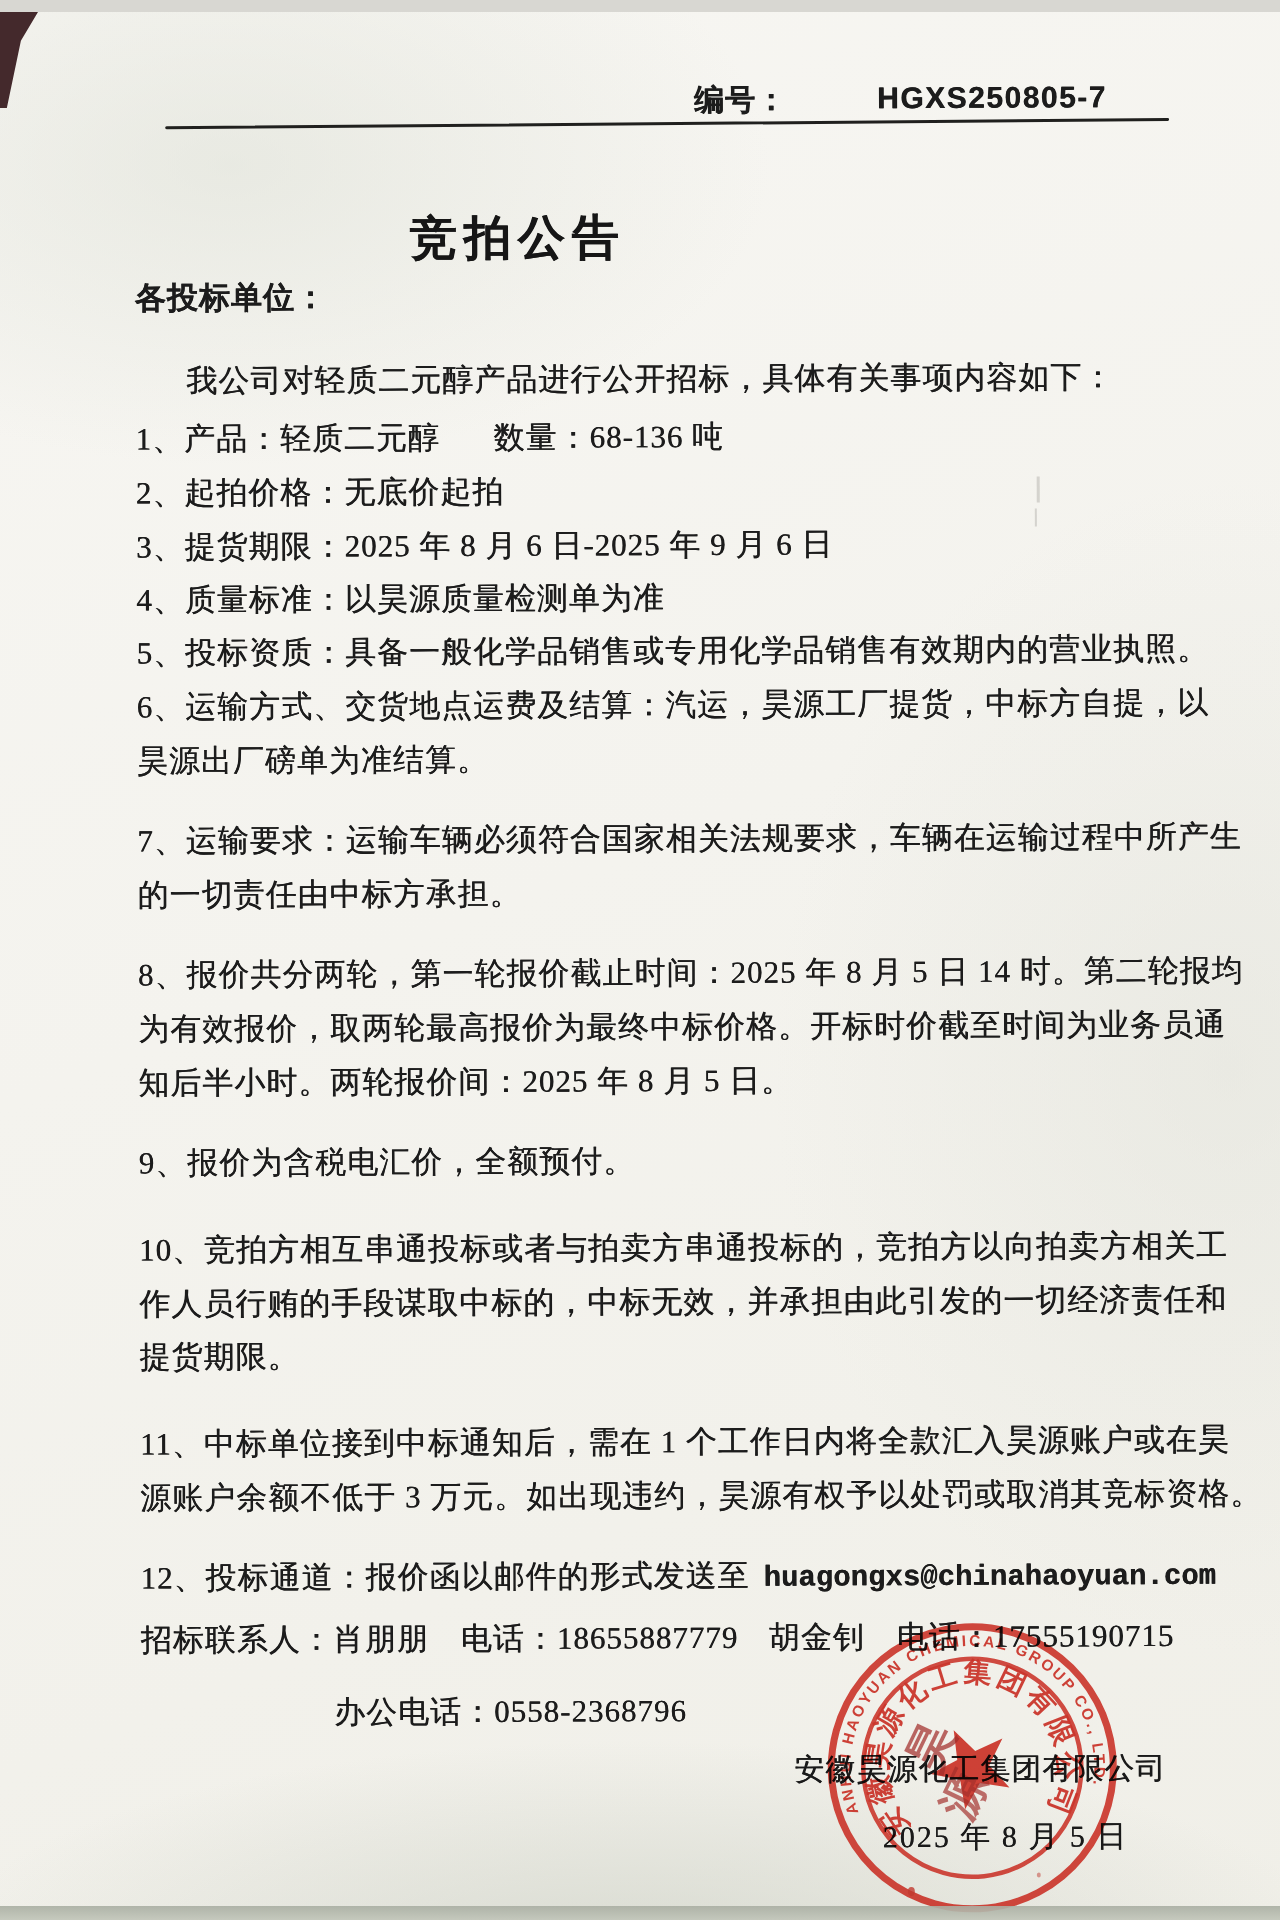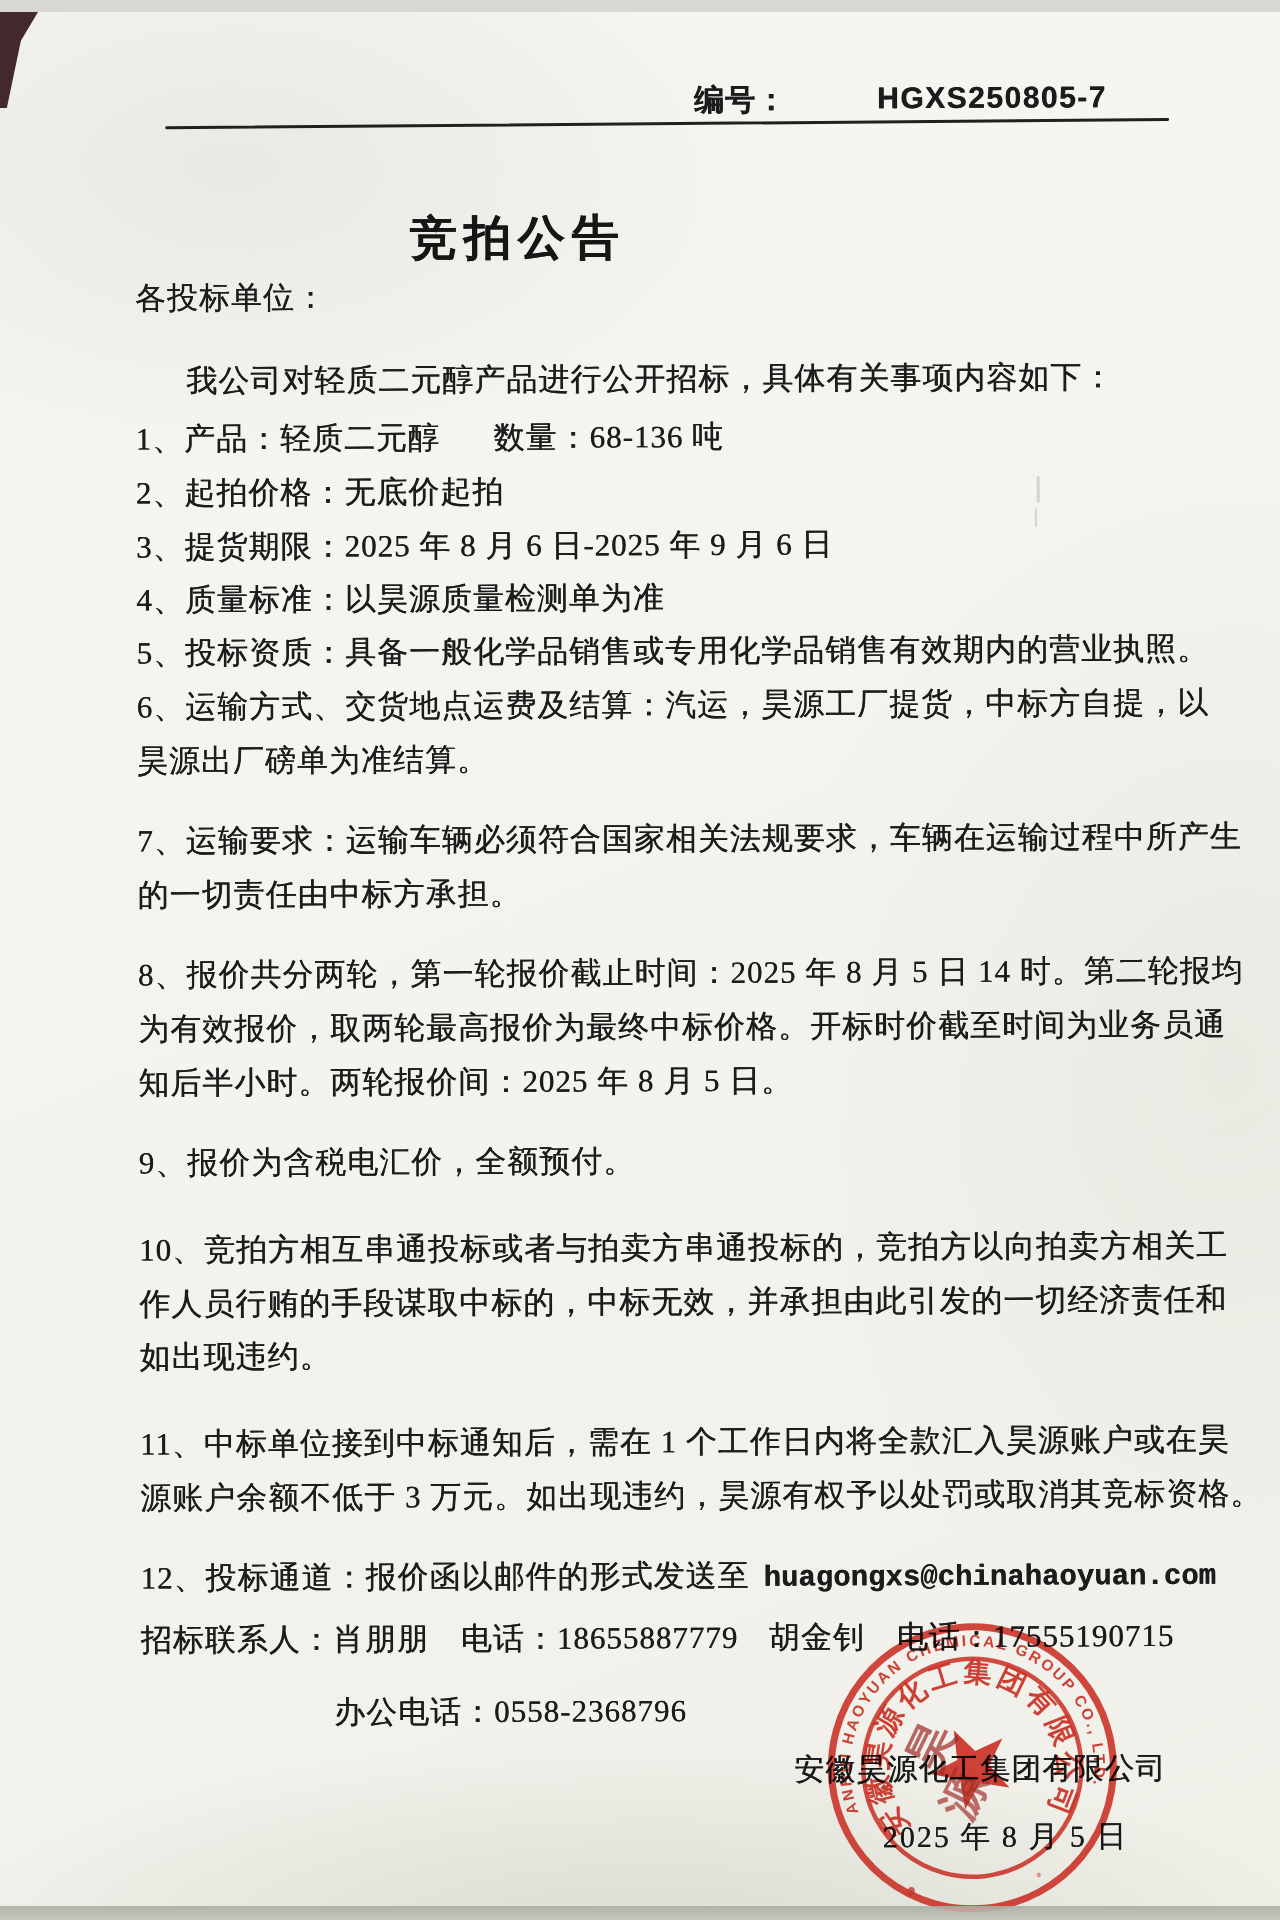--- a/index.html
+++ b/index.html
@@ -14,21 +14,21 @@
   }
   .tilt{position:absolute;inset:0;transform:rotate(-0.25deg);transform-origin:55% 40%;}
   .line{position:absolute;white-space:nowrap;font-size:31px;letter-spacing:1px;color:#1c1c1c;
         text-shadow:0.4px 0 currentColor;}
   .hdr{font-family:"Liberation Sans","DejaVu Sans",sans-serif;font-weight:bold;font-size:30px;}
   .rule{position:absolute;left:168px;top:110px;width:1004px;height:3px;background:#20201e;
         transform:rotate(-0.22deg);border-radius:2px;}
   .title{position:absolute;left:330px;top:194px;width:380px;text-align:center;
          font-size:47px;font-weight:bold;letter-spacing:7px;color:#161616;
          text-shadow:0.6px 0 currentColor;}
-  .bold{font-weight:normal;}
+  .bold{font-weight:bold;}
   .email{font-family:"Liberation Mono","DejaVu Sans Mono",monospace;font-weight:bold;
          font-size:29px;letter-spacing:0;margin-left:14px;}
   .corner-blob{position:absolute;left:0;top:0;width:38px;height:96px;
         background:#44292c;clip-path:polygon(0 0,100% 0,55% 30%,18% 100%,0 100%);}
   .bottom-band{position:absolute;left:0;top:1894px;width:1280px;height:26px;
         background:linear-gradient(#a9aea2 0%,#c2c6ba 55%,#cdd0c5 100%);opacity:.9;}
   .speck{position:absolute;border-radius:50%;}
   .scratch{position:absolute;background:#b9b8b2;opacity:.55;}
   .seal-wrap{position:absolute;left:818px;top:1607px;width:300px;height:300px;
         transform:rotate(-6deg);mix-blend-mode:multiply;opacity:.93;}
@@ -59,21 +59,21 @@
     <div class="line" style="left:137px;top:672px;">6、运输方式、交货地点运费及结算：汽运，昊源工厂提货，中标方自提，以</div>
     <div class="line" style="left:137px;top:726px;">昊源出厂磅单为准结算。</div>
     <div class="line" style="left:137px;top:806px;">7、运输要求：运输车辆必须符合国家相关法规要求，车辆在运输过程中所产生</div>
     <div class="line" style="left:137px;top:860px;">的一切责任由中标方承担。</div>
     <div class="line" style="left:137px;top:940px;">8、报价共分两轮，第一轮报价截止时间：2025 年 8 月 5 日 14 时。第二轮报均</div>
     <div class="line" style="left:137px;top:994px;">为有效报价，取两轮最高报价为最终中标价格。开标时价截至时间为业务员通</div>
     <div class="line" style="left:137px;top:1048px;">知后半小时。两轮报价间：2025 年 8 月 5 日。</div>
     <div class="line" style="left:137px;top:1128px;">9、报价为含税电汇价，全额预付。</div>
     <div class="line" style="left:137px;top:1215px;">10、竞拍方相互串通投标或者与拍卖方串通投标的，竞拍方以向拍卖方相关工</div>
     <div class="line" style="left:137px;top:1269px;">作人员行贿的手段谋取中标的，中标无效，并承担由此引发的一切经济责任和</div>
-    <div class="line" style="left:137px;top:1322px;">如出现违约。</div>
+    <div class="line" style="left:137px;top:1322px;">提货期限。</div>
     <div class="line" style="left:137px;top:1409px;">11、中标单位接到中标通知后，需在 1 个工作日内将全款汇入昊源账户或在昊</div>
     <div class="line" style="left:137px;top:1463px;">源账户余额不低于 3 万元。如出现违约，昊源有权予以处罚或取消其竞标资格。</div>
     <div class="line" style="left:137px;top:1543px;"><span>12、投标通道：报价函以邮件的形式发送至</span><span class="email">huagongxs@chinahaoyuan.com</span></div>
 
     <div class="line" style="left:137px;top:1605px;">招标联系人：肖朋朋　电话：18655887779</div>
     <div class="line" style="left:765px;top:1605px;">胡金钊　电话：17555190715</div>
     <div class="line" style="left:330px;top:1678px;">办公电话：0558-2368796</div>
 
     <div class="line sig" style="left:790px;top:1738px;font-size:30px;letter-spacing:1px;">安徽昊源化工集团有限公司</div>
     <div class="line sig" style="left:878px;top:1806px;font-size:30px;letter-spacing:2px;">2025 年 8 月 5 日</div>

